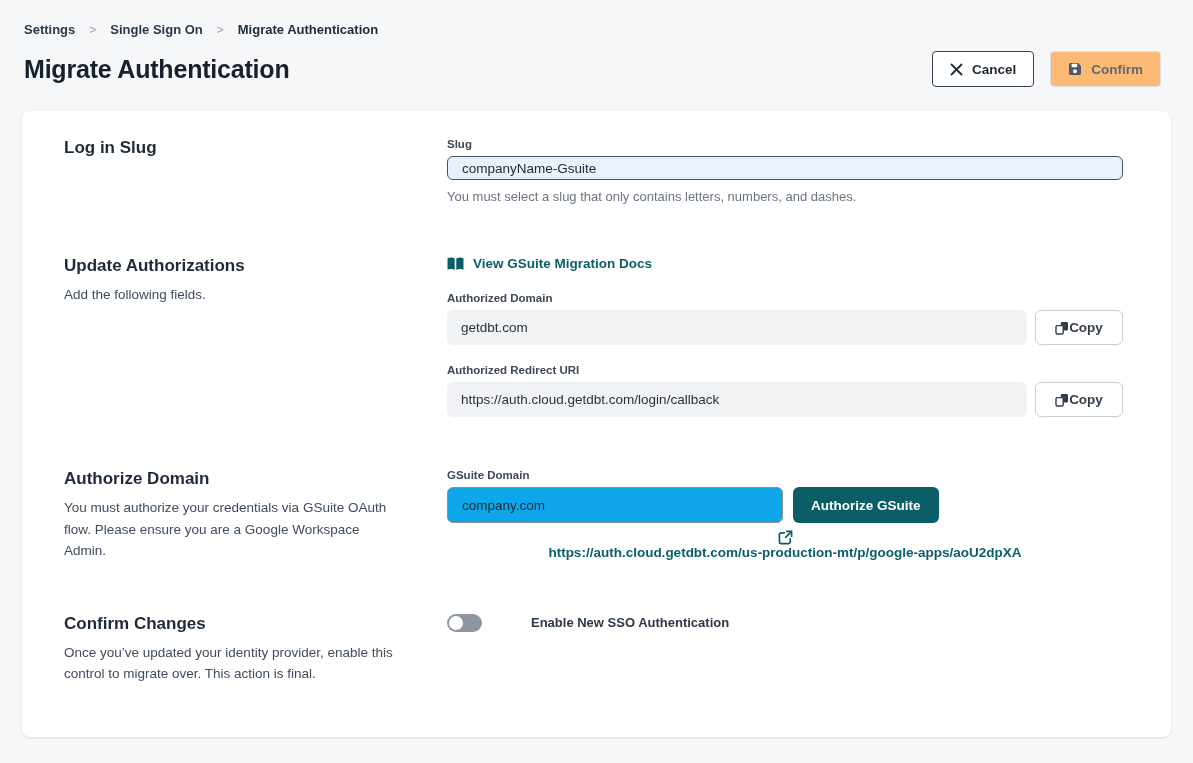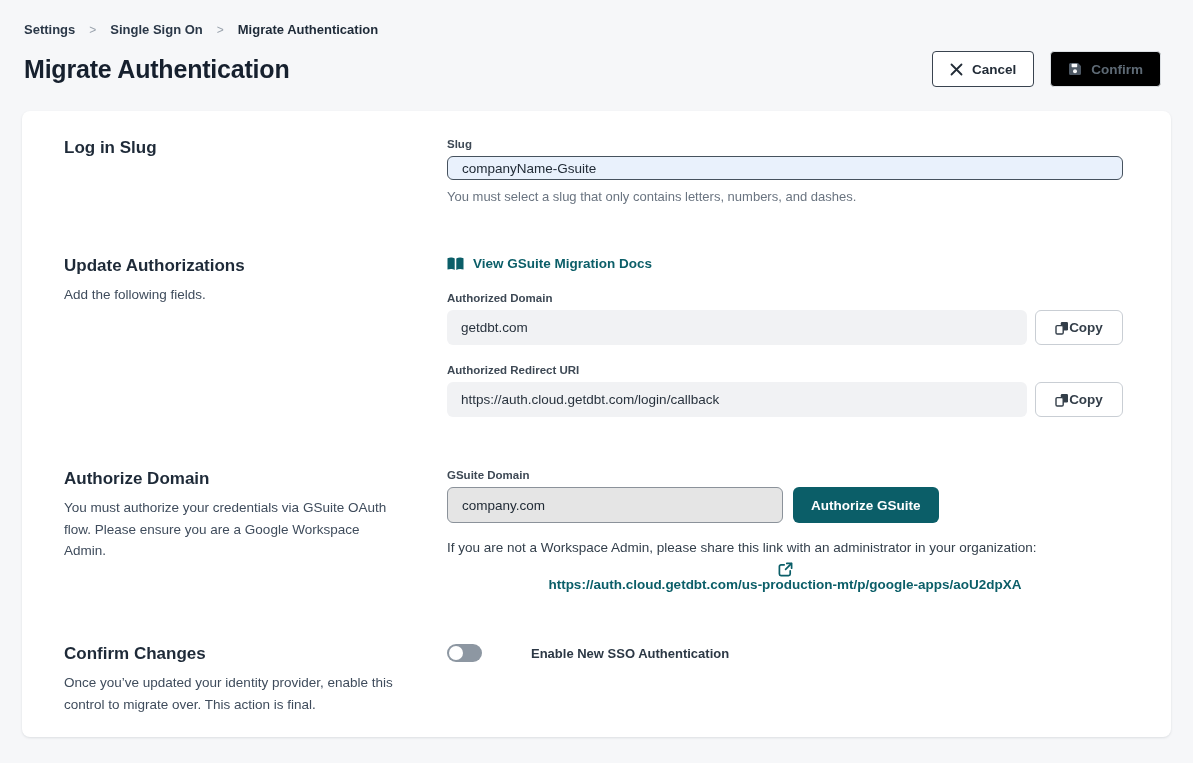--- a/index.html
+++ b/index.html
@@ -18,21 +18,21 @@
   .title-row { display: flex; align-items: center; justify-content: space-between; margin-top: 14px; }
   .page-title { font-size: 25px; font-weight: 700; color: #16202e; letter-spacing: -0.2px; }
   .actions { display: flex; gap: 16px; }
   .btn {
     display: inline-flex; align-items: center; gap: 9px;
     height: 36px; padding: 8px 17px; border-radius: 4px;
     font-family: "Liberation Sans", sans-serif;
     font-size: 13.5px; font-weight: 600; cursor: pointer;
   }
   .btn-cancel { background: #ffffff; border: 1px solid #39434f; color: #222c37; }
-  .btn-confirm { background: #000000; border: 1px solid #dbdfe3; color: #5e6a75; }
+  .btn-confirm { background: #fdba74; border: 1px solid #dbdfe3; color: #5e6a75; }
   .card {
     margin: 0 22px; height: 626px;
     background: #ffffff; border-radius: 8px;
     box-shadow: 0 1px 3px rgba(30,42,56,0.08), 0 1px 2px rgba(30,42,56,0.04);
     padding: 27px 48px 24px 42px;
   }
   .row { display: flex; margin-bottom: 52px; }
   .row:last-child { margin-bottom: 0; }
   .row-left { width: 383px; flex-shrink: 0; padding-right: 40px; }
   .row-right { flex: 1; min-width: 0; }
@@ -56,21 +56,21 @@
     font-size: 13.5px; color: #28323d;
   }
   .copy-btn {
     margin-left: 8px; width: 88px; height: 35px; flex-shrink: 0;
     display: inline-flex; align-items: center; justify-content: center; 
     background: #ffffff; border: 1px solid #c9ced4; border-radius: 6px;
     font-family: "Liberation Sans", sans-serif;
     font-size: 13.5px; font-weight: 600; color: #333e49; cursor: pointer;
   }
   .gsuite-row { display: flex; align-items: center; }
-  .gsuite-input { width: 336px; height: 36px; background: #e5e5e5; border: 1px solid #8b929a; }
+  .gsuite-input { width: 336px; height: 36px; background: #0ea5e9; border: 1px solid #8b929a; }
   .authorize-btn {
     margin-left: 10px; height: 36px; padding: 0 18px;
     background: #0b5e68; border: none; border-radius: 6px;
     font-family: "Liberation Sans", sans-serif;
     font-size: 13.5px; font-weight: 700; color: #ffffff; cursor: pointer;
   }
   .admin-note { margin-top: 17px; font-size: 13.5px; color: #333f4b; }
   .share-link-row { display: flex; align-items: center; margin-top: 7px; cursor: pointer; flex-direction: column; }
   .share-link { font-size: 13.5px; font-weight: 700; color: #0b5e68; }
   .toggle-row { display: flex; align-items: center; }
@@ -182,21 +182,20 @@
     <div class="row-left">
       <div class="section-heading">Authorize Domain</div>
       <div class="section-desc">You must authorize your credentials via GSuite OAuth flow. Please ensure you are a Google Workspace Admin.</div>
     </div>
     <div class="row-right">
       <div class="field-label">GSuite Domain</div>
       <div class="gsuite-row">
         <input class="text-input gsuite-input" type="text" value="company.com" style="">
         <button class="authorize-btn">Authorize GSuite</button>
       </div>
-      <div class="admin-note">If you are not a Workspace Admin, please share this link with an administrator in your organization:</div>
       <div class="share-link-row">
         <span class="ic">
           <svg width="15" height="15" viewBox="0 0 15 15">
               <path d="M6.2 2.8 H3 A1.6 1.6 0 0 0 1.4 4.4 V12 A1.6 1.6 0 0 0 3 13.6 H10.6 A1.6 1.6 0 0 0 12.2 12 V8.8" stroke="#0b5e68" stroke-width="1.7" fill="none" stroke-linecap="round"></path>
               <path d="M8.8 1.4 H13.6 V6.2" stroke="#0b5e68" stroke-width="1.7" fill="none" stroke-linecap="round" stroke-linejoin="round"></path>
               <path d="M13.3 1.7 L7.6 7.4" stroke="#0b5e68" stroke-width="1.7" stroke-linecap="round"></path>
             </svg>
         </span>
         <a class="share-link">https://auth.cloud.getdbt.com/us-production-mt/p/google-apps/aoU2dpXA</a>
       </div>

